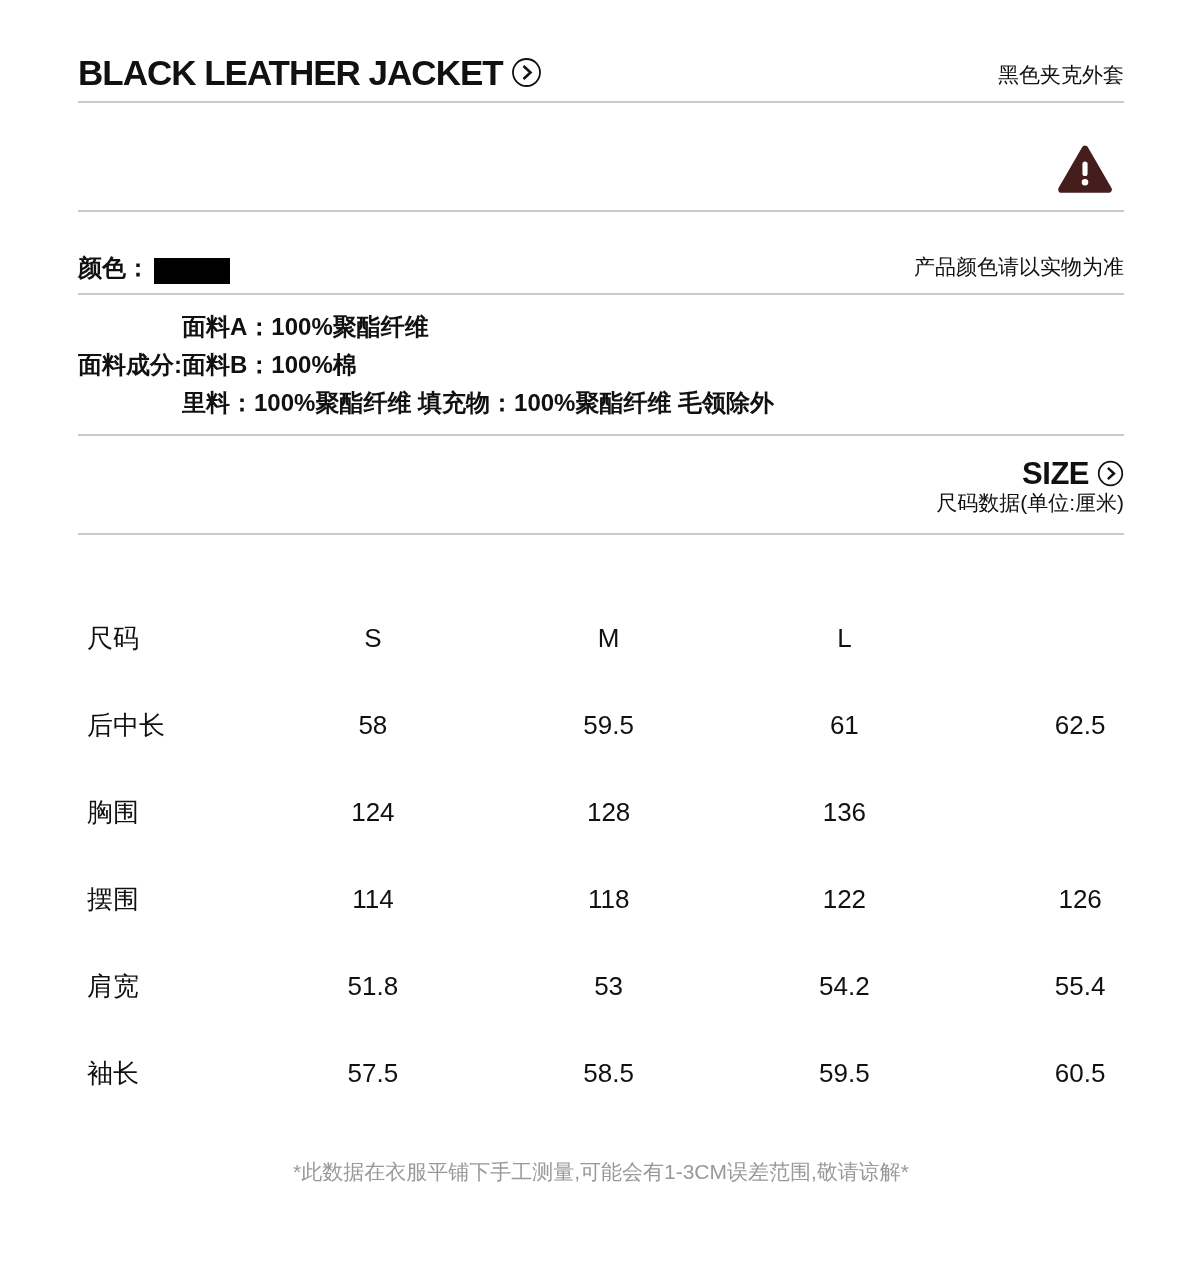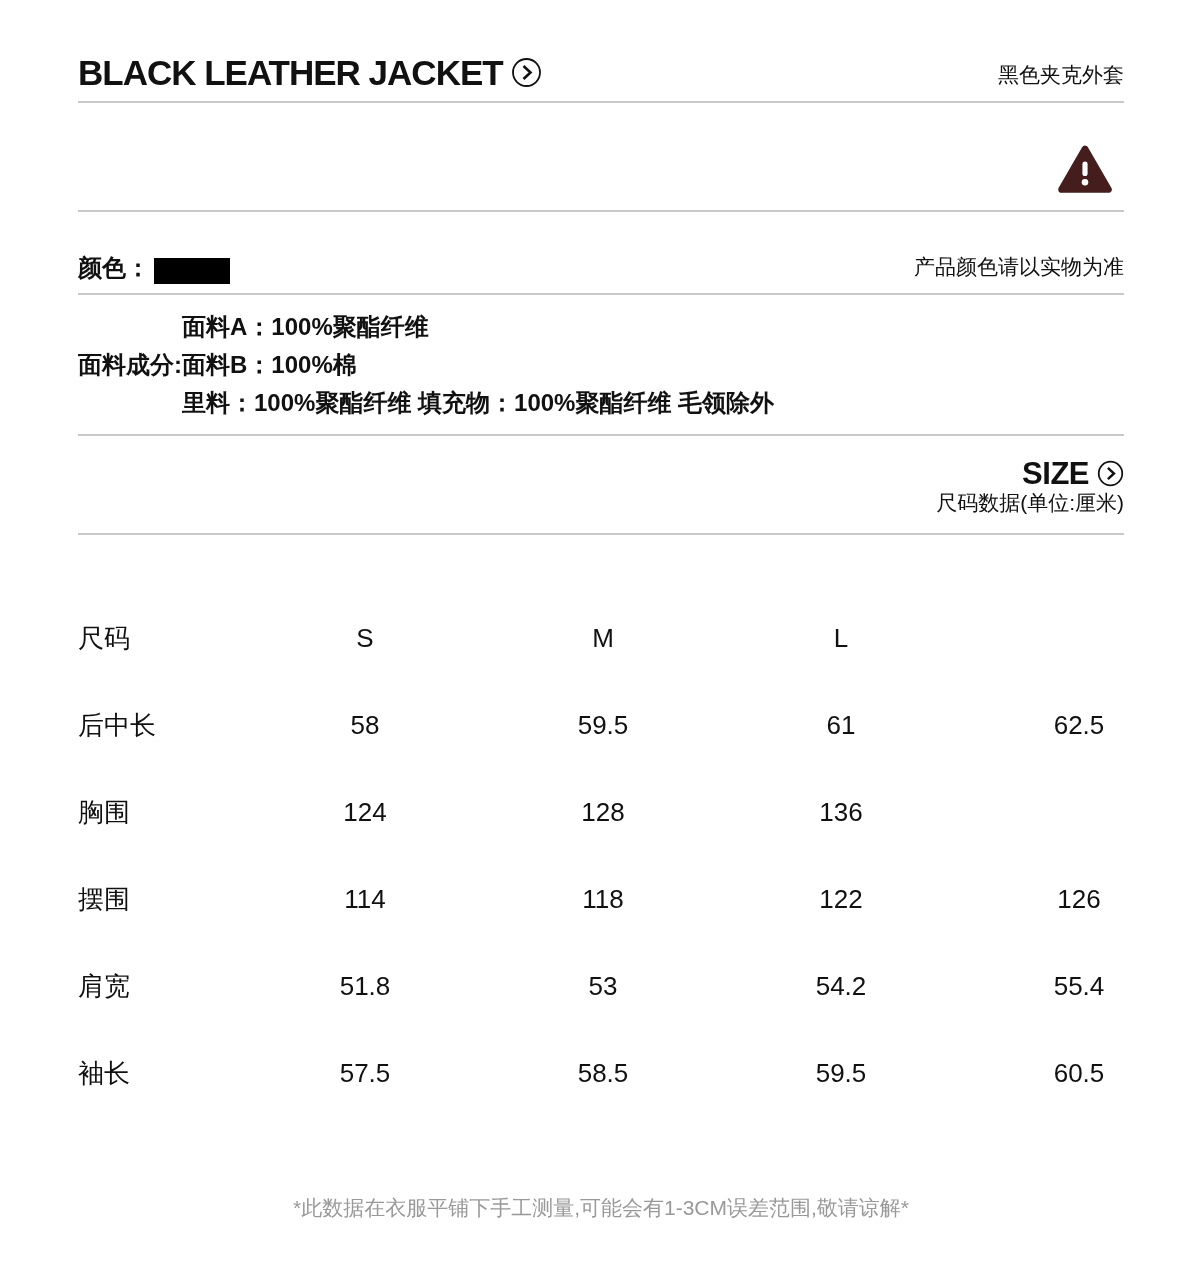--- a/index.html
+++ b/index.html
@@ -75,27 +75,28 @@
   .size-title { font-size: 31px; font-weight: 800; letter-spacing: -0.5px; line-height: 1; }
   .size-note { font-size: 21px; font-weight: 400; padding-bottom: 3px; }
 
   
   .size-table { width: 1120px; padding-top: 60px; }
   .t-row {
     height: 87px;
     display: grid;
     grid-template-columns: 168px repeat(4, 1fr);
     align-items: center;
+    margin-left: 9px;
   }
   .t-cell { font-size: 26px; font-weight: 400; text-align: center; }
   .t-cell.label { text-align: left; }
 
   
   .footnote {
-    margin-top: 76px;
+    margin-top: 40px;
     text-align: center;
     font-size: 21px;
     line-height: 30px;
     color: #999999;
     font-weight: 500;
   }
 </style>
 </head>
 <body>
 

